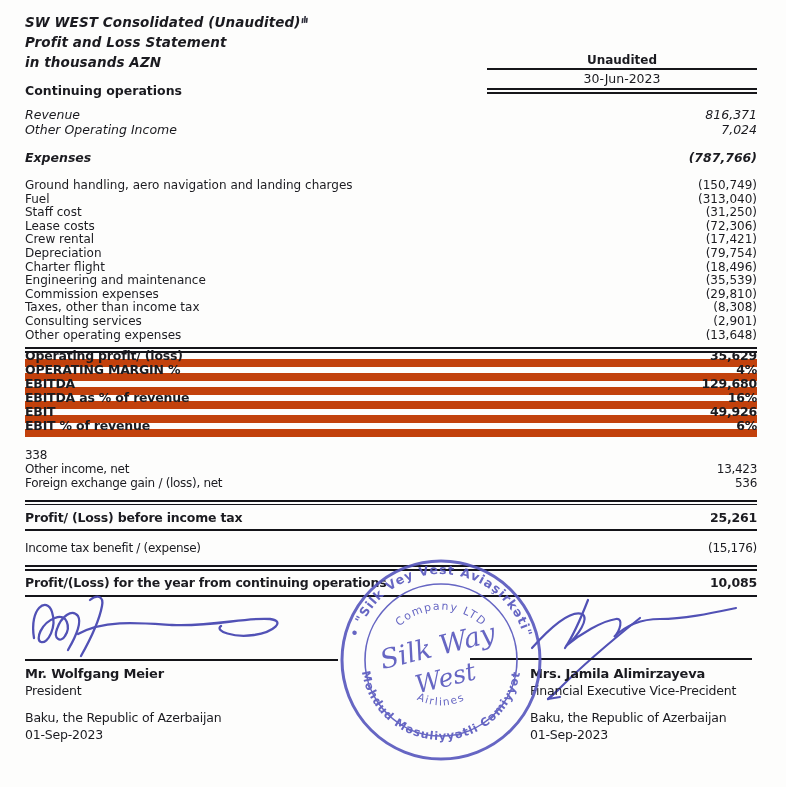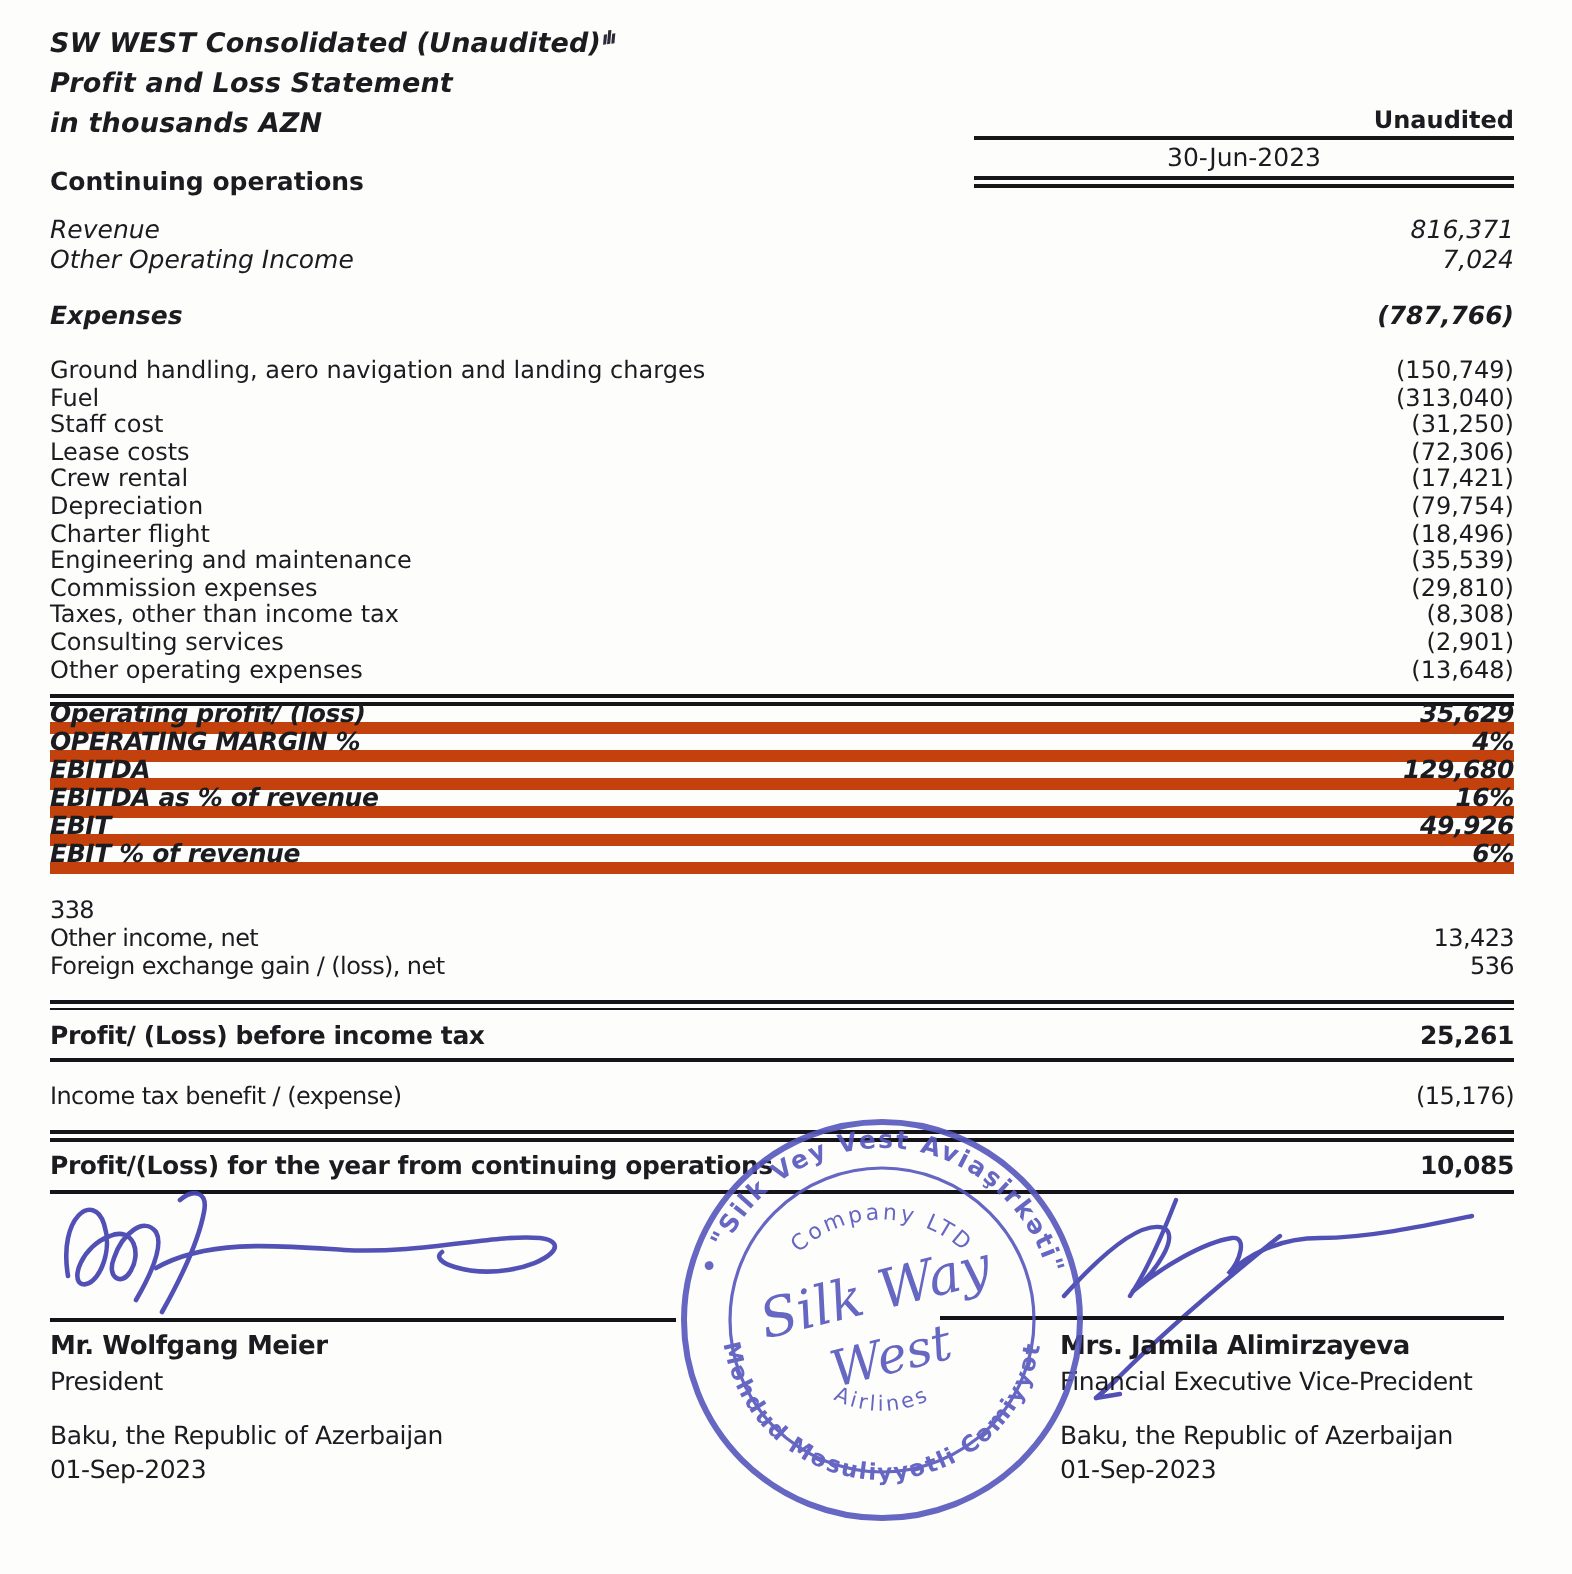--- a/index.html
+++ b/index.html
@@ -10,21 +10,21 @@
     color:#1b1b20; overflow:hidden; margin:0 auto;
   }
   .content { padding:10px 29px 0 25px; }
 
   
   .title-block { line-height:20px; font-size:13.5px; font-weight:bold; font-style:italic; letter-spacing:.1px; }
   .ink { font-size:9px; font-style:italic; color:#2b2b38; letter-spacing:-1px; vertical-align:4px; display:inline-block; transform:rotate(-6deg); }
 
   
   .col-header { position:absolute; top:53px; right:29px; width:270px; text-align:center; }
-  .col-label { font-size:12px; font-weight:bold; padding-bottom:1px; border-bottom:2px solid #17171a;text-align:right; }
+  .col-label { font-size:12px; font-weight:bold; padding-bottom:1px; border-bottom:2px solid #17171a; }
   .col-date  { font-size:12.5px; font-weight:normal; padding-top:1px; padding-bottom:2px; border-bottom:2px solid #17171a; }
   .col-rule  { height:2px; background:#17171a; margin-top:2px; }
 
   .continuing { margin-top:11px; font-size:12.5px; font-weight:bold; }
 
   
   .row { display:flex; justify-content:space-between; align-items:baseline; }
   .row .lbl { white-space:nowrap; }
   .row .val { white-space:nowrap; text-align:right; }
 
@@ -32,22 +32,22 @@
   .rev-rows .row { height:15px; font-size:12.5px; font-weight:normal; font-style:italic; }
   .exp-head { margin-top:13px; height:15px; font-size:12.5px; font-weight:bold; font-style:italic; }
   .exp-rows { margin-top:13px; }
   .exp-rows .row { height:13.6px; font-size:12px; }
 
   
   .rd { margin-top:0; }
   .rd i { display:block; height:2px; background:#141419; }
   .rd i + i { margin-top:2px; height:1.5px; }
   .kpi { margin-top:6px; }
-  .kpi .row { height:14px; line-height:11px; align-items:center; border-bottom:6px solid #c2410c;
-              font-size:12.5px; font-weight:bold; font-style:italic; letter-spacing:-.2px; }
+  .kpi .row { height:14px; line-height:11px; align-items:center; border-bottom:8px solid #c2410c;
+              font-size:12.5px; font-weight:bold; letter-spacing:-.2px; }
 
   .fin-rows { margin-top:11px; }
   .fin-rows .row { height:14px; font-size:12px; letter-spacing:-.3px; }
 
   .tot-block { margin-top:10px; }
   .tot-row { height:26px; line-height:13px; align-items:center; border-bottom:2px solid #141419;
              font-size:12.5px; font-weight:bold; letter-spacing:-.2px; }
   .tax-row { margin-top:10px; height:14px; font-size:12px; letter-spacing:-.3px;gap:28px; }
 
   

